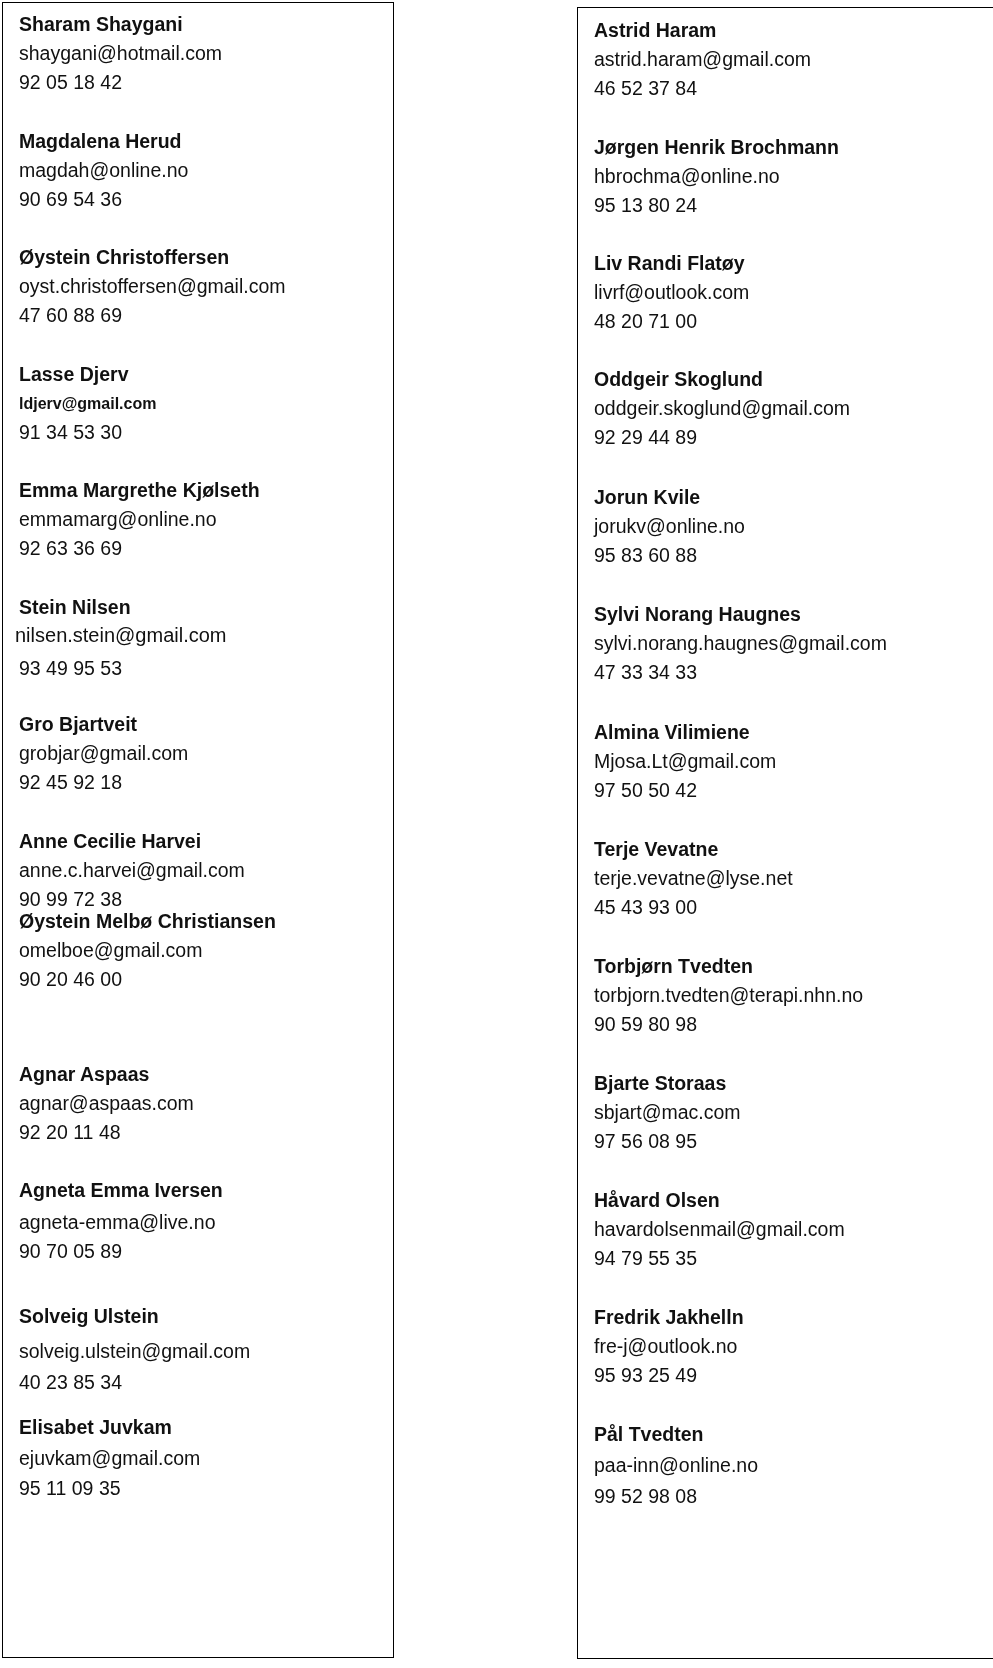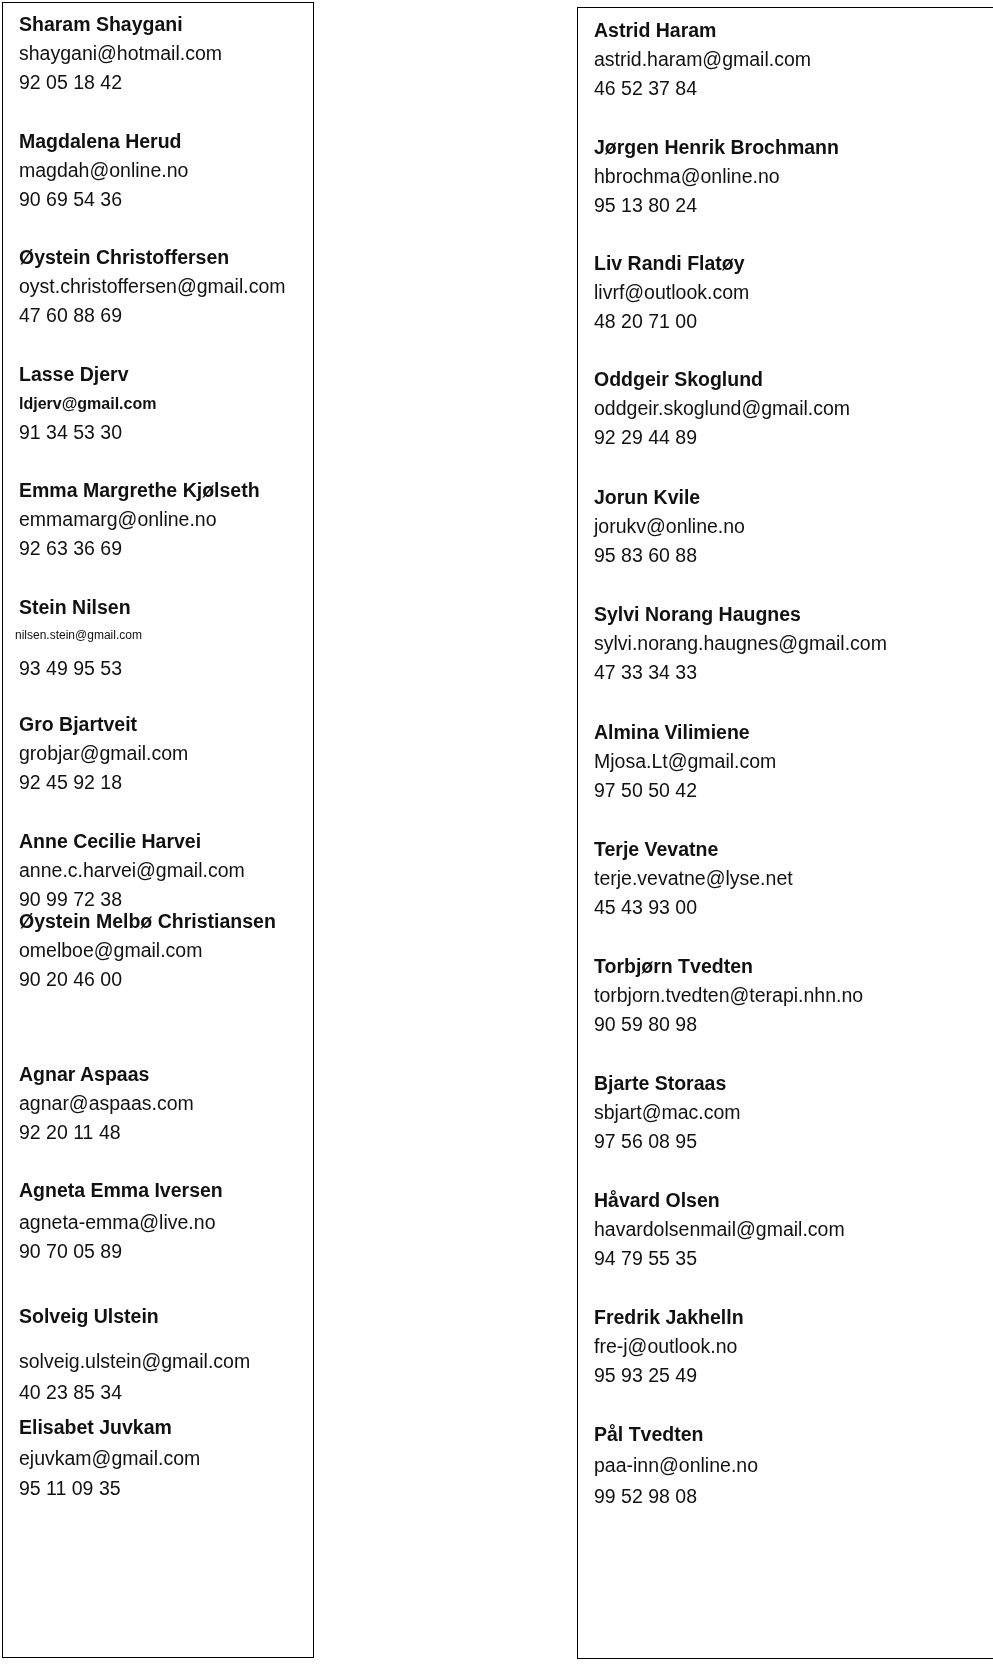--- a/index.html
+++ b/index.html
@@ -1,25 +1,25 @@
 <!DOCTYPE html>
 <html><head>
 <meta charset="utf-8">
 <style>
   html, body { margin: 0; padding: 0; background: #ffffff; }
   body { width: 993px; height: 1668px; position: relative; overflow: hidden;
          font-family: "Liberation Sans", "DejaVu Sans", sans-serif; color: #111111; }
   .box { position: absolute; border: 1.5px solid #000000; box-sizing: border-box; background: #ffffff; }
-  #box-left  { left: 2px;   top: 2px; width: 312px; height: 1656px; }
+  #box-left  { left: 2px;   top: 2px; width: 392px; height: 1656px; }
   #box-right { left: 577px; top: 7px; width: 449px; height: 1652px; }
   .entry { position: absolute; left: 0; right: 0; }
   .line { display: block; white-space: nowrap; font-size: 19.5px; line-height: 29px; }
   .name { font-weight: bold; }
   .email.bold { font-weight: bold; font-size: 16px; }
-  .email.small { font-size: 12px; margin-left: -4px; line-height: 26px; }
+  .email.small { font-size: 20px; margin-left: -4px; line-height: 26px; }
   .phone.after-small { margin-top: 6px; }
 </style>
 </head>
 <body>
 
 <div class="box" id="box-left">
   <div class="entry" style="top:7px;left:16px">
     <span class="line name">Sharam Shaygani</span>
     <span class="line email">shaygani@hotmail.com</span>
     <span class="line phone">92 05 18 42</span>
@@ -69,21 +69,21 @@
     <span class="line email">agnar@aspaas.com</span>
     <span class="line phone">92 20 11 48</span>
   </div>
   <div class="entry" style="top:1173px;left:16px">
     <span class="line name">Agneta Emma Iversen</span>
     <span class="line email" style="margin-top:3px">agneta-emma@live.no</span>
     <span class="line phone">90 70 05 89</span>
   </div>
   <div class="entry" style="top:1299px;left:16px">
     <span class="line name">Solveig Ulstein</span>
-    <span class="line email" style="margin-top:16px">solveig.ulstein@gmail.com</span>
+    <span class="line email" style="margin-top:6px">solveig.ulstein@gmail.com</span>
     <span class="line phone" style="margin-top:2px">40 23 85 34</span>
   </div>
   <div class="entry" style="top:1410px;left:16px">
     <span class="line name">Elisabet Juvkam</span>
     <span class="line email" style="margin-top:2px">ejuvkam@gmail.com</span>
     <span class="line phone" style="margin-top:1px">95 11 09 35</span>
   </div>
 </div>
 
 <div class="box" id="box-right">

